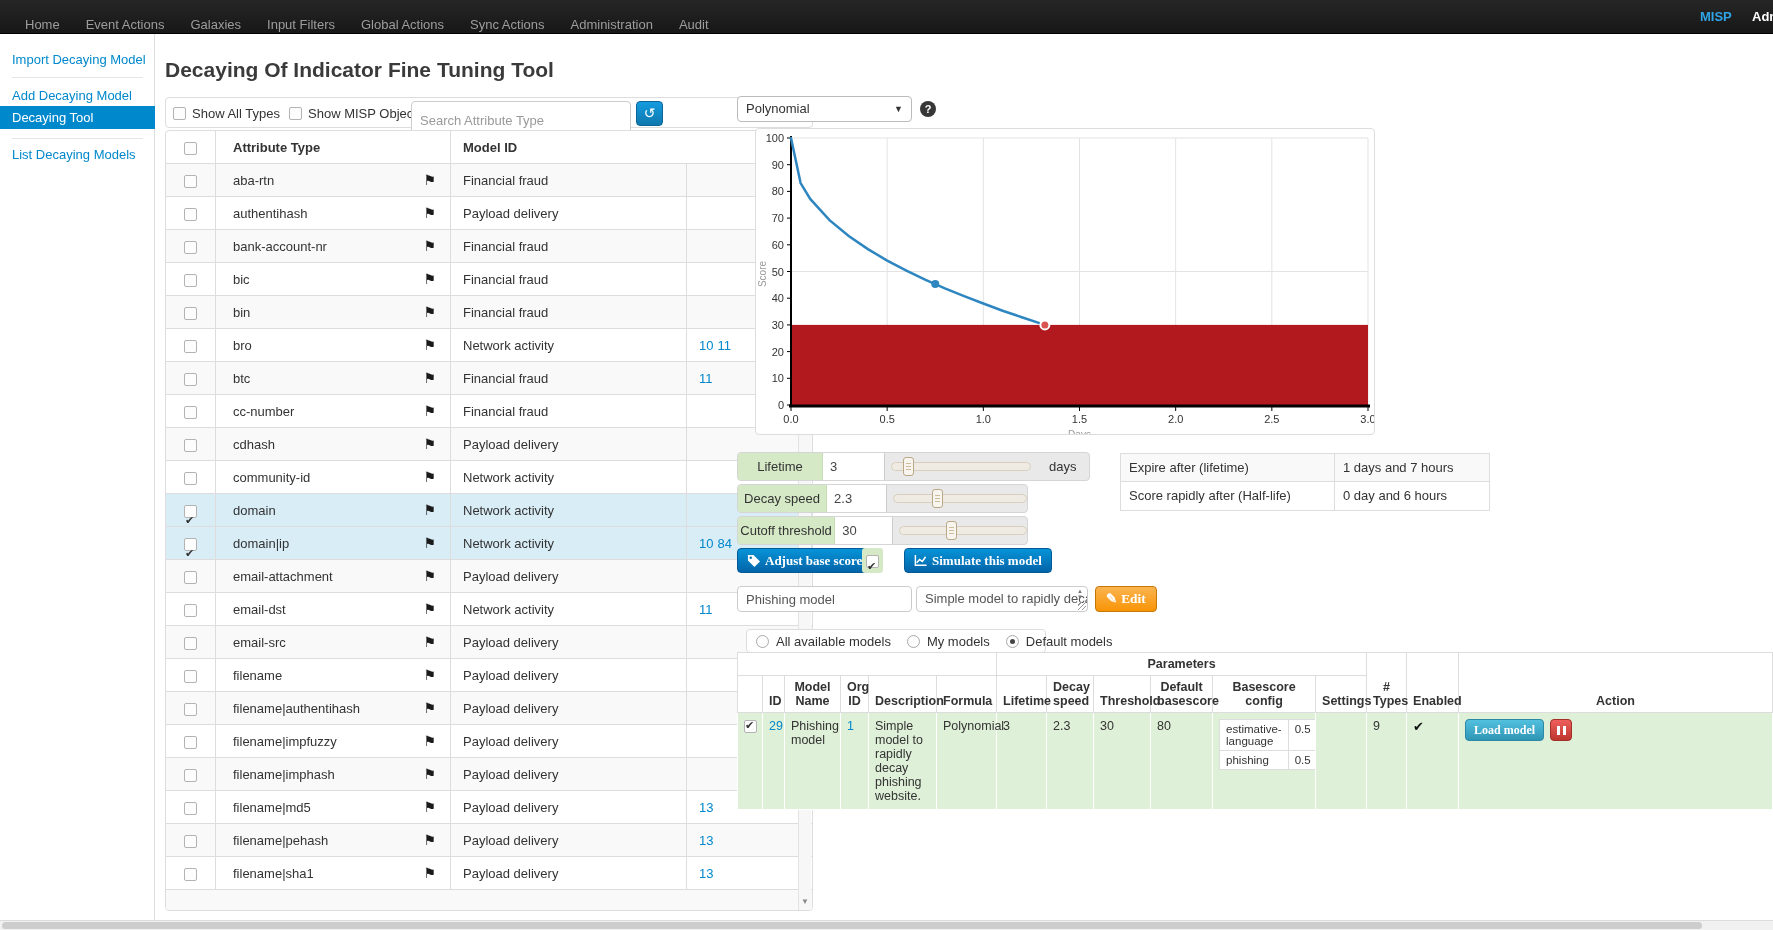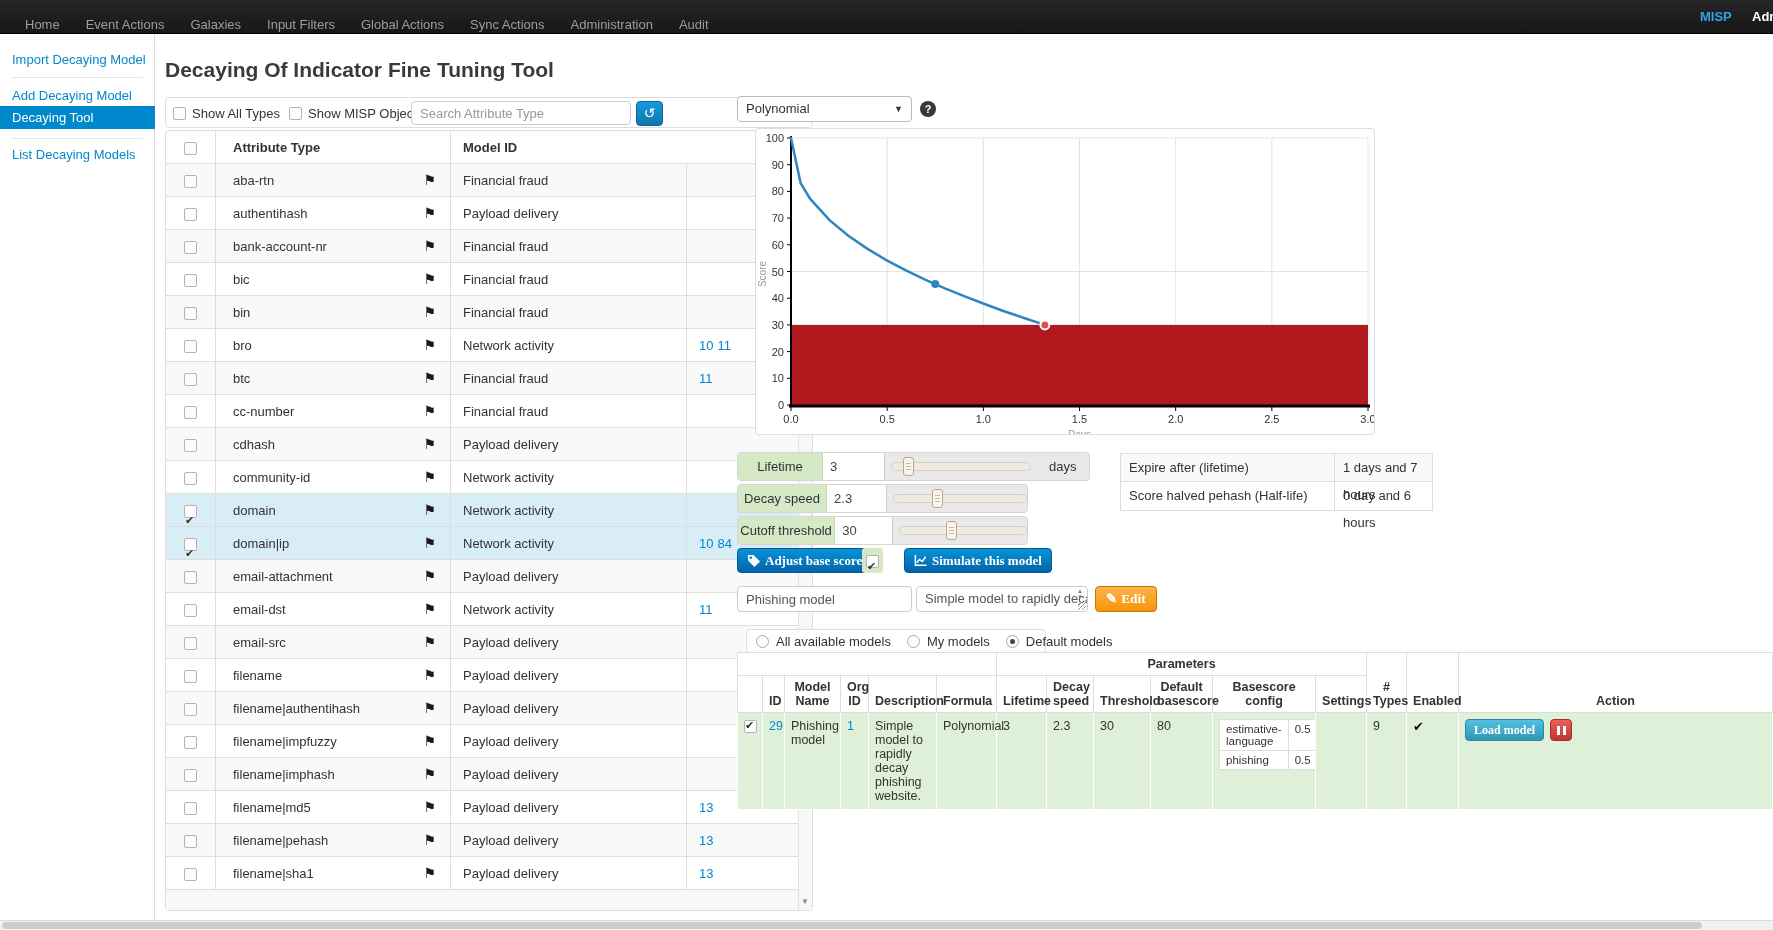--- a/index.html
+++ b/index.html
@@ -19,21 +19,21 @@
   .side-link { position:absolute; left:12px; color:#0088cc; cursor:pointer; white-space:nowrap; }
   .side-divider { position:absolute; left:12px; width:131px; border-top:1px solid #e5e5e5; }
   #side-active { position:absolute; left:0; top:72px; width:155px; height:23px; background:#0088cc; color:#fff; line-height:23px; padding-left:12px; cursor:pointer; }
 
   
   #page-title { position:absolute; left:165px; top:58px; font-size:21px; font-weight:bold; color:#3a3a3a; }
   #filterbox { position:absolute; left:165px; top:97px; width:648px; height:31px; border:1px solid #ddd; border-radius:4px; background:#fff; }
   .cb { display:inline-block; width:13px; height:13px; border:1px solid #b3b3b3; border-radius:2px; background:#fdfdfd; position:relative; vertical-align:middle; cursor:pointer; }
   .cb.checked::after { content:"✔"; position:absolute; left:0px; top:-2px; font-size:11px; color:#333; }
   .flt-label { position:absolute; top:8px; color:#333; }
-  #search-input { position:absolute; left:245px; top:3px; width:220px; height:24px; border:1px solid #ccc; border-radius:4px; padding:4px 8px; font-size:13px; color:#555; font-family:"Liberation Sans",sans-serif; }
+  #search-input { position:absolute; left:245px; top:3px; width:220px; height:24px; border:1px solid #ccc; border-radius:4px; padding:18px 8px; font-size:13px; color:#555; font-family:"Liberation Sans",sans-serif; }
   #search-input::placeholder { color:#999; }
   #refresh-btn { position:absolute; left:470px; top:3px; width:27px; height:25px; background:linear-gradient(#149bdf,#0f78ad); border:1px solid #0c6498; border-radius:4px; color:#fff; font-size:14px; text-align:center; line-height:23px; cursor:pointer; }
 
   #attr-table { position:absolute; left:165px; top:130px; width:648px; height:781px; border:1px solid #ddd; border-radius:4px; background:#fff; overflow:hidden; }
   .at-grid { display:grid; grid-template-columns:50px 235px 236px 1fr; align-items:center; height:33px; }
   #at-head { border-bottom:1px solid #ddd; font-weight:bold; }
   .at-cell { padding-left:12px; height:33px; line-height:33px; border-right:1px solid #ddd; overflow:hidden; white-space:nowrap; }
   .at-cell.c-type { padding-left:17px; position:relative; }
   .at-cell.last { border-right:none; }
   .at-cell.c-check { text-align:center; padding-left:0; }
@@ -55,21 +55,21 @@
 
   .slider-row { position:absolute; height:29px; background:#e9e9e9; border:1px solid #d5d5d5; border-radius:4px; display:flex; align-items:center; }
   .slider-label { height:27px; line-height:27px; text-align:center; background:#d6e9c6; border-right:1px solid #c6dcb2; border-radius:3px 0 0 3px; }
   .slider-value { width:62px; height:27px; line-height:27px; background:#fff; border-right:1px solid #ccc; padding-left:7px; color:#444; }
   .slider-track { position:relative; width:140px; height:9px; background:#f0ebe2; border:1px solid #d9cfc0; border-radius:5px; margin-left:6px; }
   .slider-handle { position:absolute; top:-6px; width:11px; height:19px; background:#f8f5ef; border:1px solid #b9a886; border-radius:3px; cursor:pointer; }
   .slider-handle::after { content:""; position:absolute; left:2px; right:2px; top:5px; height:8px;
      background:repeating-linear-gradient(to bottom,#cbbb9b 0 1px,transparent 1px 3px); }
   .slider-suffix { margin-left:18px; color:#333; }
 
-  #info-table { position:absolute; left:1120px; top:453px; width:313px; border:1px solid #ddd; background:#fff; }
+  #info-table { position:absolute; left:1120px; top:453px; width:370px; border:1px solid #ddd; background:#fff; }
   .info-row { display:flex; height:28px; line-height:27px; }
   .info-row.first { background:#f9f9f9; border-bottom:1px solid #ddd; }
   .info-label { width:214px; padding-left:8px; border-right:1px solid #ddd; }
   .info-value { flex:1; padding-left:8px; }
 
   .btn-blue { background:linear-gradient(#0793d8,#0364a8); border:1px solid #035a97; border-radius:4px; color:#fff;
     font-family:"Liberation Serif", serif; font-weight:bold; font-size:13px; height:25px; line-height:23px; padding:0 9px; cursor:pointer; white-space:nowrap; }
   #adjust-btn { position:absolute; left:737px; top:548px; }
   #adjust-cb-box { position:absolute; left:862px; top:548px; width:21px; height:25px; background:#d6e9c6; border-radius:3px; text-align:center; line-height:25px; }
   #simulate-btn { position:absolute; left:904px; top:548px; }
@@ -377,21 +377,21 @@
       </div>
     </div>
   </div>
 
 <div id="info-table">
   <div class="info-row first">
     <div class="info-label">Expire after (lifetime)</div>
     <div class="info-value">1 days and 7 hours</div>
   </div>
   <div class="info-row">
-    <div class="info-label">Score halved pehash (Half-life)</div>
+    <div class="info-label">Score rapidly after (Half-life)</div>
     <div class="info-value">0 day and 6 hours</div>
   </div>
 </div>
 
 <button id="adjust-btn" class="btn-blue"><svg class="ic-svg" width="13" height="13" viewBox="0 0 14 14">
       <path d="M1 1h6l7 7-6 6-7-7z" fill="#fff"></path>
       <circle cx="4" cy="4" r="1.3" fill="#0566a9"></circle>
     </svg><span>Adjust base score</span></button>
 <div id="adjust-cb-box"><span class="cb checked"></span></div>
 <button id="simulate-btn" class="btn-blue"><svg class="ic-svg" width="13" height="13" viewBox="0 0 14 14">

